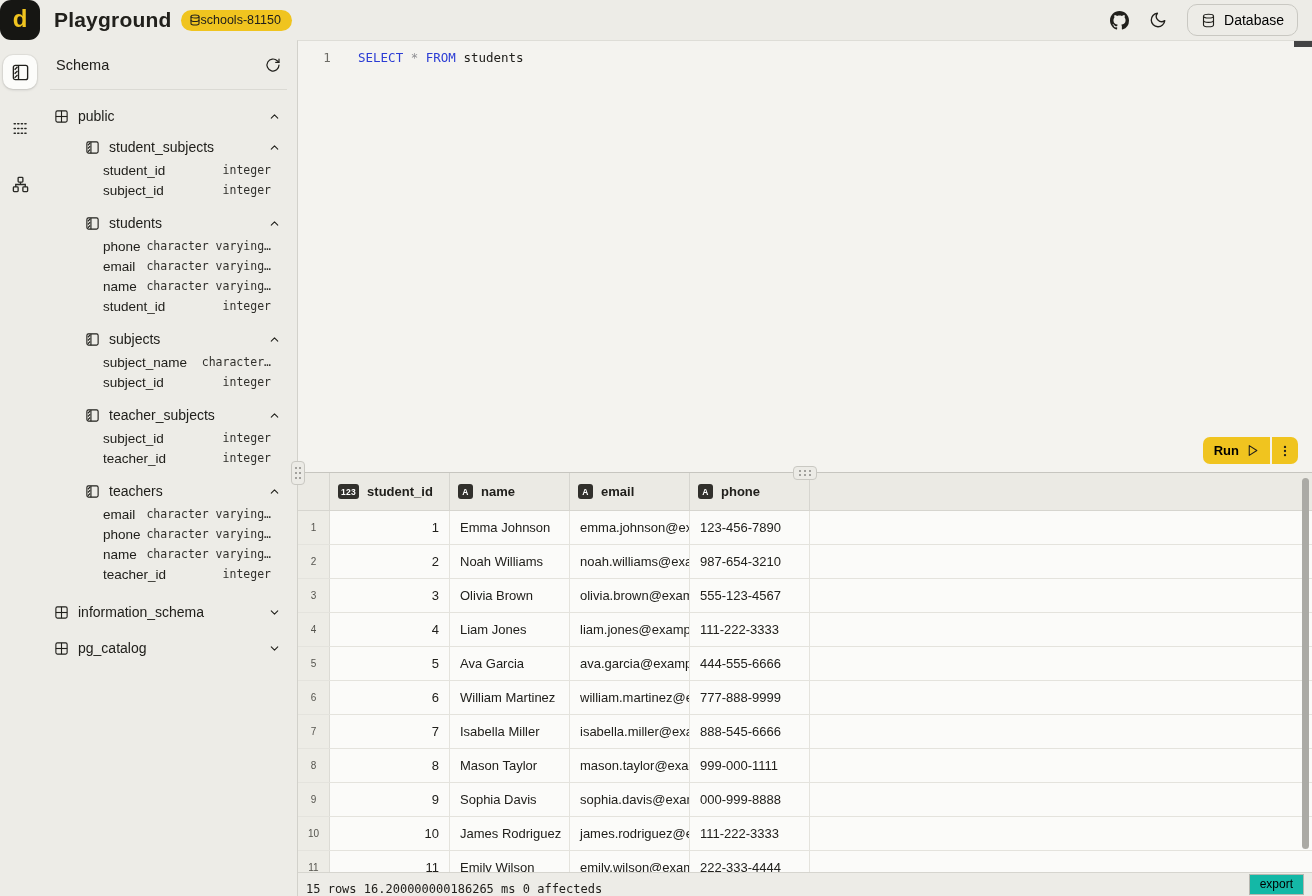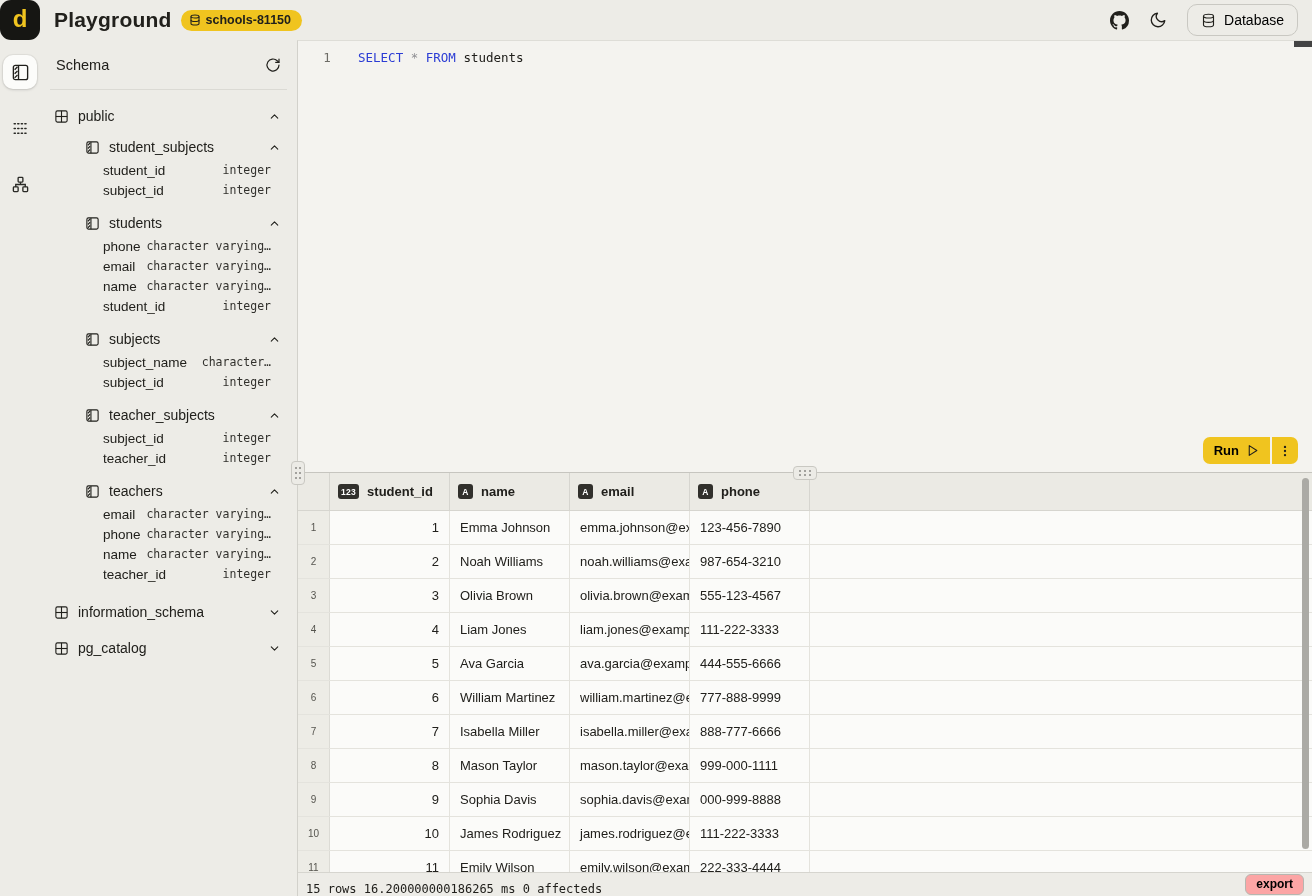--- a/index.html
+++ b/index.html
@@ -9,21 +9,21 @@
     background:#edece7; color:#21201c; font-size:14px;
   }
 
   
   .topbar { height:40px; display:flex; align-items:center; position:relative; }
   .logo { width:40px; height:40px; background:#161613; border-radius:11px;
           display:flex; align-items:center; justify-content:center; flex:0 0 40px; }
   .logo span { color:#f0c41f; font-weight:800; font-size:24px; line-height:1; transform:translateY(-1px); }
   .app-title { font-size:21px; font-weight:700; margin-left:14px; letter-spacing:.2px; }
   .db-badge { margin-left:9px; background:#f0c41f; border-radius:12px; padding:3px 11px 4px 8px;
-              font-size:12.5px; font-weight:700; display:flex; align-items:center; gap:5px; }
+              font-size:12.5px; font-weight:400; display:flex; align-items:center; }
   .db-badge svg { display:block; }
   .topbar-right { position:absolute; right:14px; top:0; height:40px; display:flex; align-items:center; gap:20px; }
   .icon-btn { display:flex; align-items:center; cursor:pointer; }
   .db-button { display:flex; align-items:center; gap:8px; border:1px solid #c9c8c2; border-radius:10px;
                padding:7px 13px; font-size:14px; font-weight:500; background:transparent; }
 
   
   .content { display:flex; height:856px; }
 
   
@@ -101,22 +101,22 @@
         border-right:1px solid #e4e3dd; white-space:nowrap; overflow:hidden; }
   .td.num { text-align:right; }
   .td-rest { flex:1; }
   .results-scrollbar { position:absolute; right:3px; top:5px; width:7px; height:371px;
                        background:#abaaa5; border-radius:4px; }
 
   
   .statusbar { height:24px; flex:0 0 24px; background:#edece7; border-top:1px solid #d6d5cf;
                display:flex; align-items:center; padding:0 8px; }
   .status-text { font-family:"DejaVu Sans Mono",monospace; font-size:12px; color:#21201c;margin-top:8px; }
-  .export-btn { margin-left:auto; border:1px solid #b7b6b0; border-radius:6px; background:#fca5a5;
-                font-size:12px; padding:2px 10px 3px; font-family:"Liberation Sans",sans-serif; cursor:pointer;font-weight:bold; }
+  .export-btn { margin-left:auto; border:1px solid #b7b6b0; border-radius:0; background:#14b8a6;
+                font-size:12px; padding:2px 10px 3px; font-family:"Liberation Sans",sans-serif; cursor:pointer; }
 
   svg { display:block; }
 </style>
 </head>
 <body>
 
 <div class="topbar">
   <div class="logo">
     <span>d</span>
   </div>
@@ -502,21 +502,21 @@
             <div class="td">William Martinez</div>
             <div class="td">william.martinez@example.com</div>
             <div class="td">777-888-9999</div>
             <div class="td-rest"></div>
           </div>
           <div class="tr">
             <div class="td-num">7</div>
             <div class="td num">7</div>
             <div class="td">Isabella Miller</div>
             <div class="td">isabella.miller@example.com</div>
-            <div class="td">888-777-6666</div>
+            <div class="td">888-545-6666</div>
             <div class="td-rest"></div>
           </div>
           <div class="tr">
             <div class="td-num">8</div>
             <div class="td num">8</div>
             <div class="td">Mason Taylor</div>
             <div class="td">mason.taylor@example.com</div>
             <div class="td">999-000-1111</div>
             <div class="td-rest"></div>
           </div>

